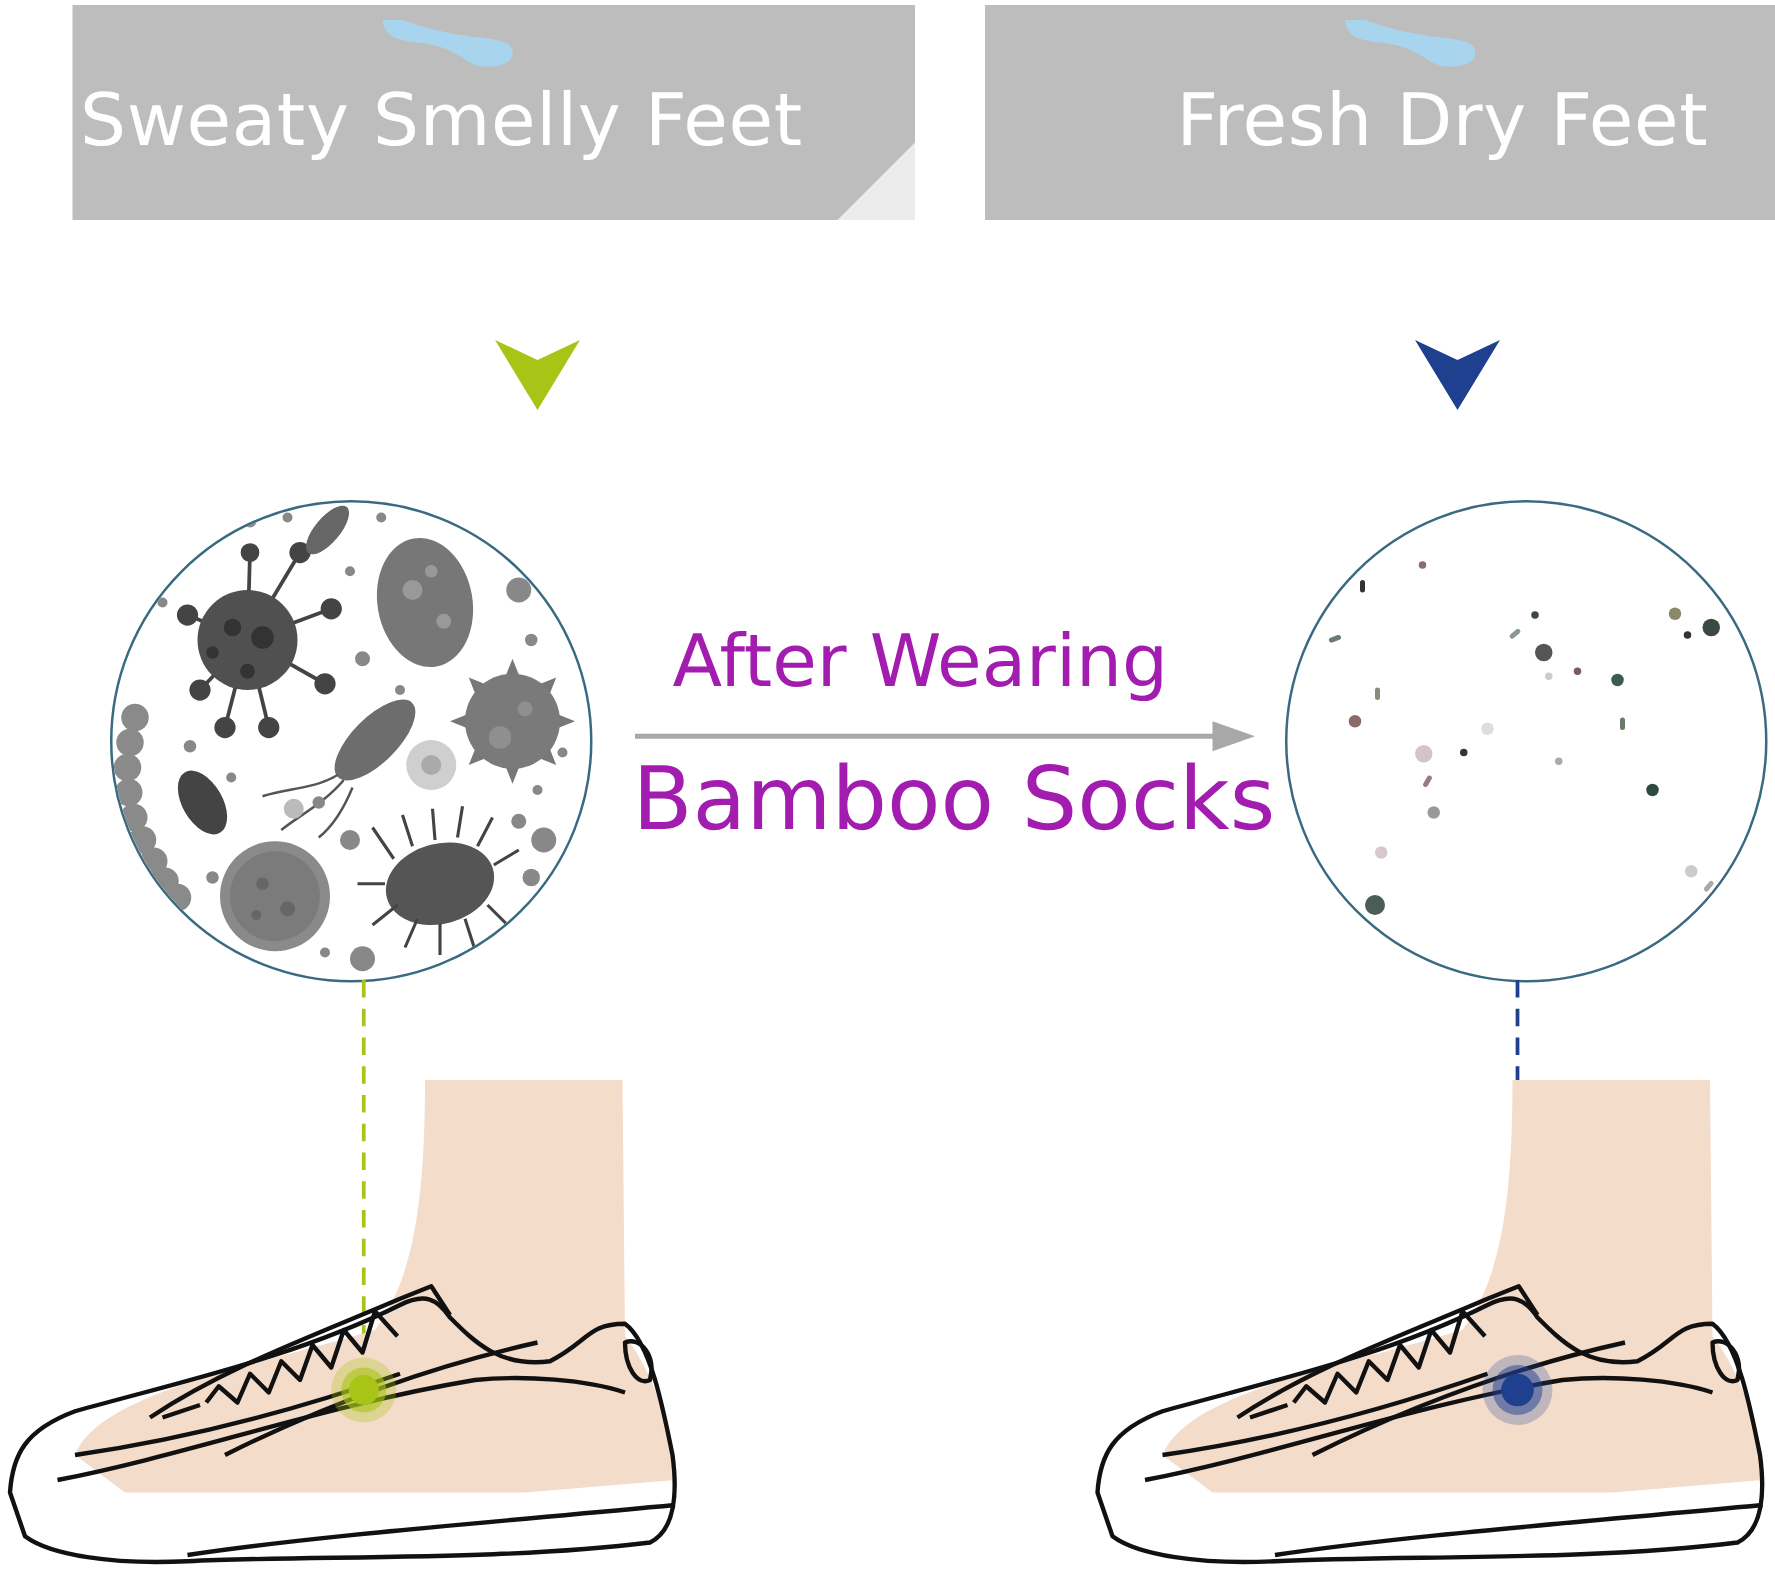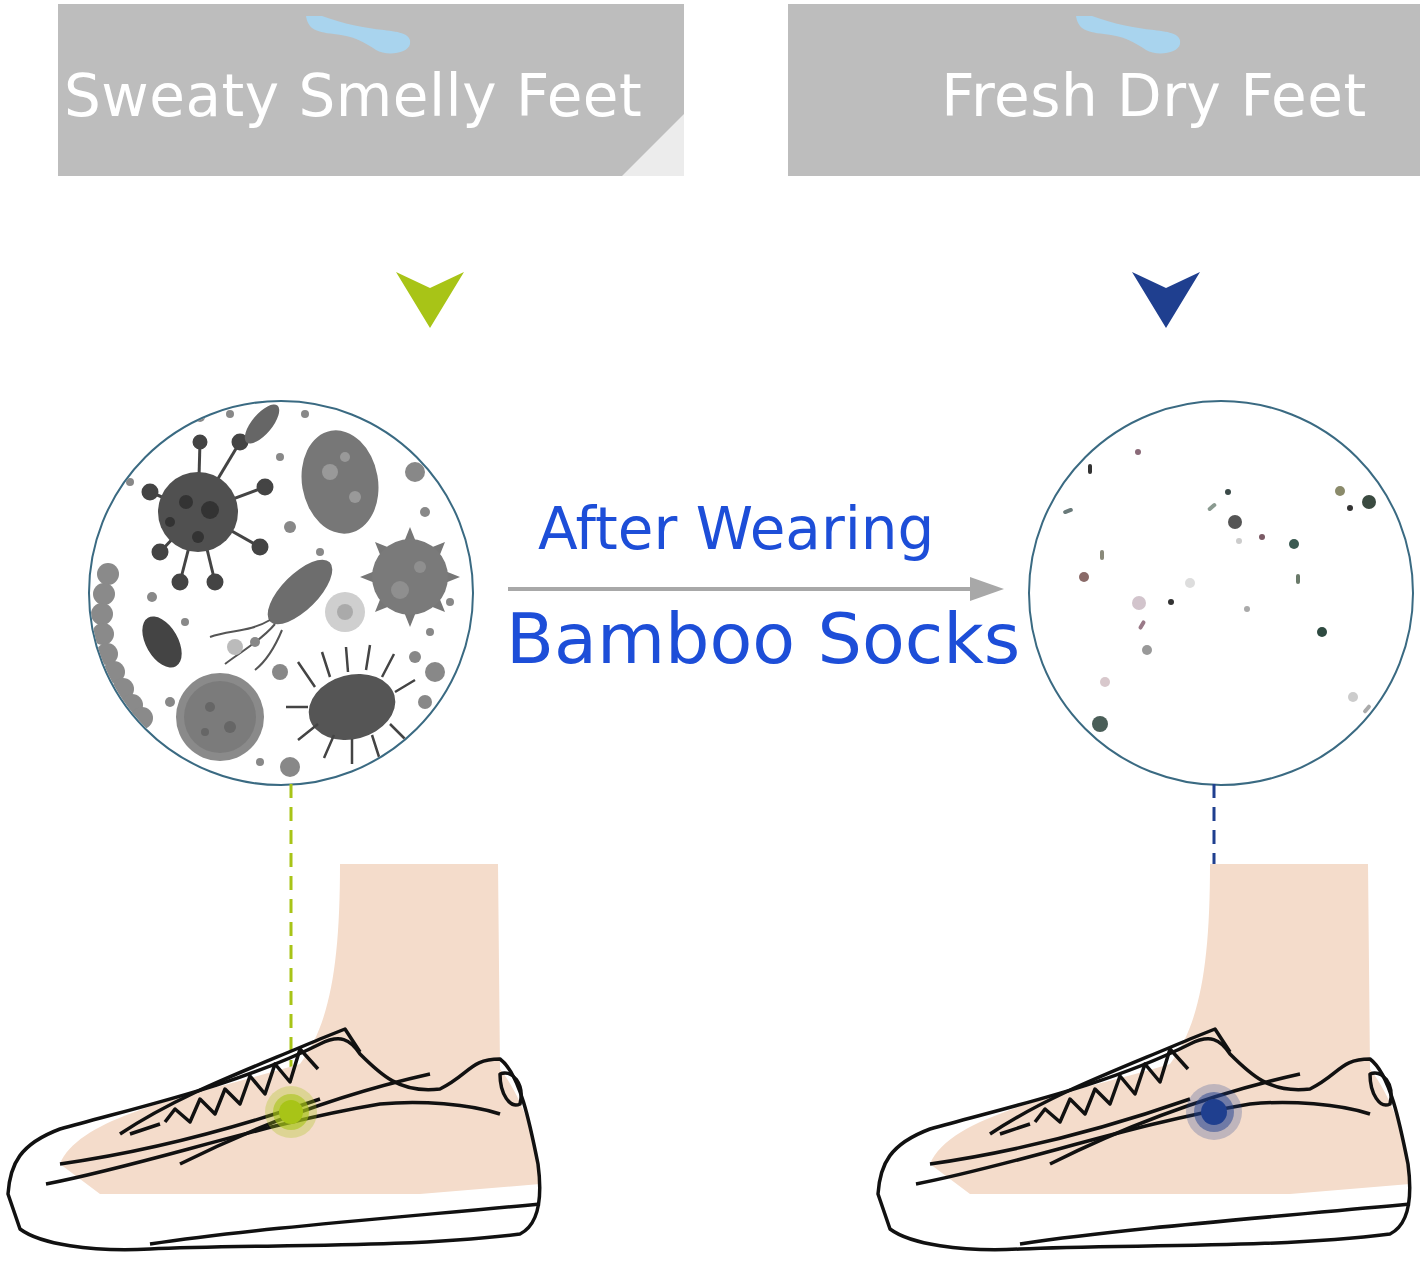--- a/index.html
+++ b/index.html
@@ -1,26 +1,26 @@
 <!DOCTYPE html>
 <html><head>
   <meta charset="utf-8">
   <style>
     html, body { margin: 0; padding: 0; background: #ffffff; }
     body { width: 1420px; height: 1275px; position: relative; overflow: hidden; font-family: "DejaVu Sans", sans-serif; }
     .banner { position: absolute; top: 4px; height: 172px; background: #bdbdbd; overflow: hidden; }
-    .banner.left { left: 58px; width: 626px; }
+    .banner.left { left: 58px; width: 626px; padding-left: 48px; }
     .banner.right { left: 788px; width: 732px; }
     .banner .fold { position: absolute; right: 0; bottom: 0; width: 0; height: 0; border-left: 62px solid transparent; border-bottom: 62px solid #ececec; }
     .banner .sock { position: absolute; top: 10px; }
     .banner .title { position: absolute; left: 0; right: 0; top: 58px; text-align: center; color: #ffffff; font-size: 58px; letter-spacing: 0.5px; white-space: nowrap; }
     .banner.left .title { left: -8px; right: 14px; text-align: left; padding-left: 14px; }
     .arrow-down { position: absolute; top: 270px; }
     .circle { position: absolute; border-radius: 50%; border: 2px solid #3a6a82; background: #fff; overflow: hidden; }
-    .mid-text { position: absolute; color: #1d4ed8; white-space: nowrap; }
+    .mid-text { position: absolute; color: #a21caf; white-space: nowrap; }
     .abs { position: absolute; }
   </style>
 </head>
 <body>
 
 <div class="banner left">
   <svg class="sock" style="left:246px" width="110" height="42" viewBox="0 0 110 42">
     <path d="M2 2 C4 14 10 18 30 20 C50 22 60 28 72 36 C82 42 104 40 106 30 C108 20 96 18 80 16 C60 14 40 10 18 2 Z" fill="#a9d4ee"></path>
   </svg>
   <div class="title">Sweaty Smelly Feet</div>

